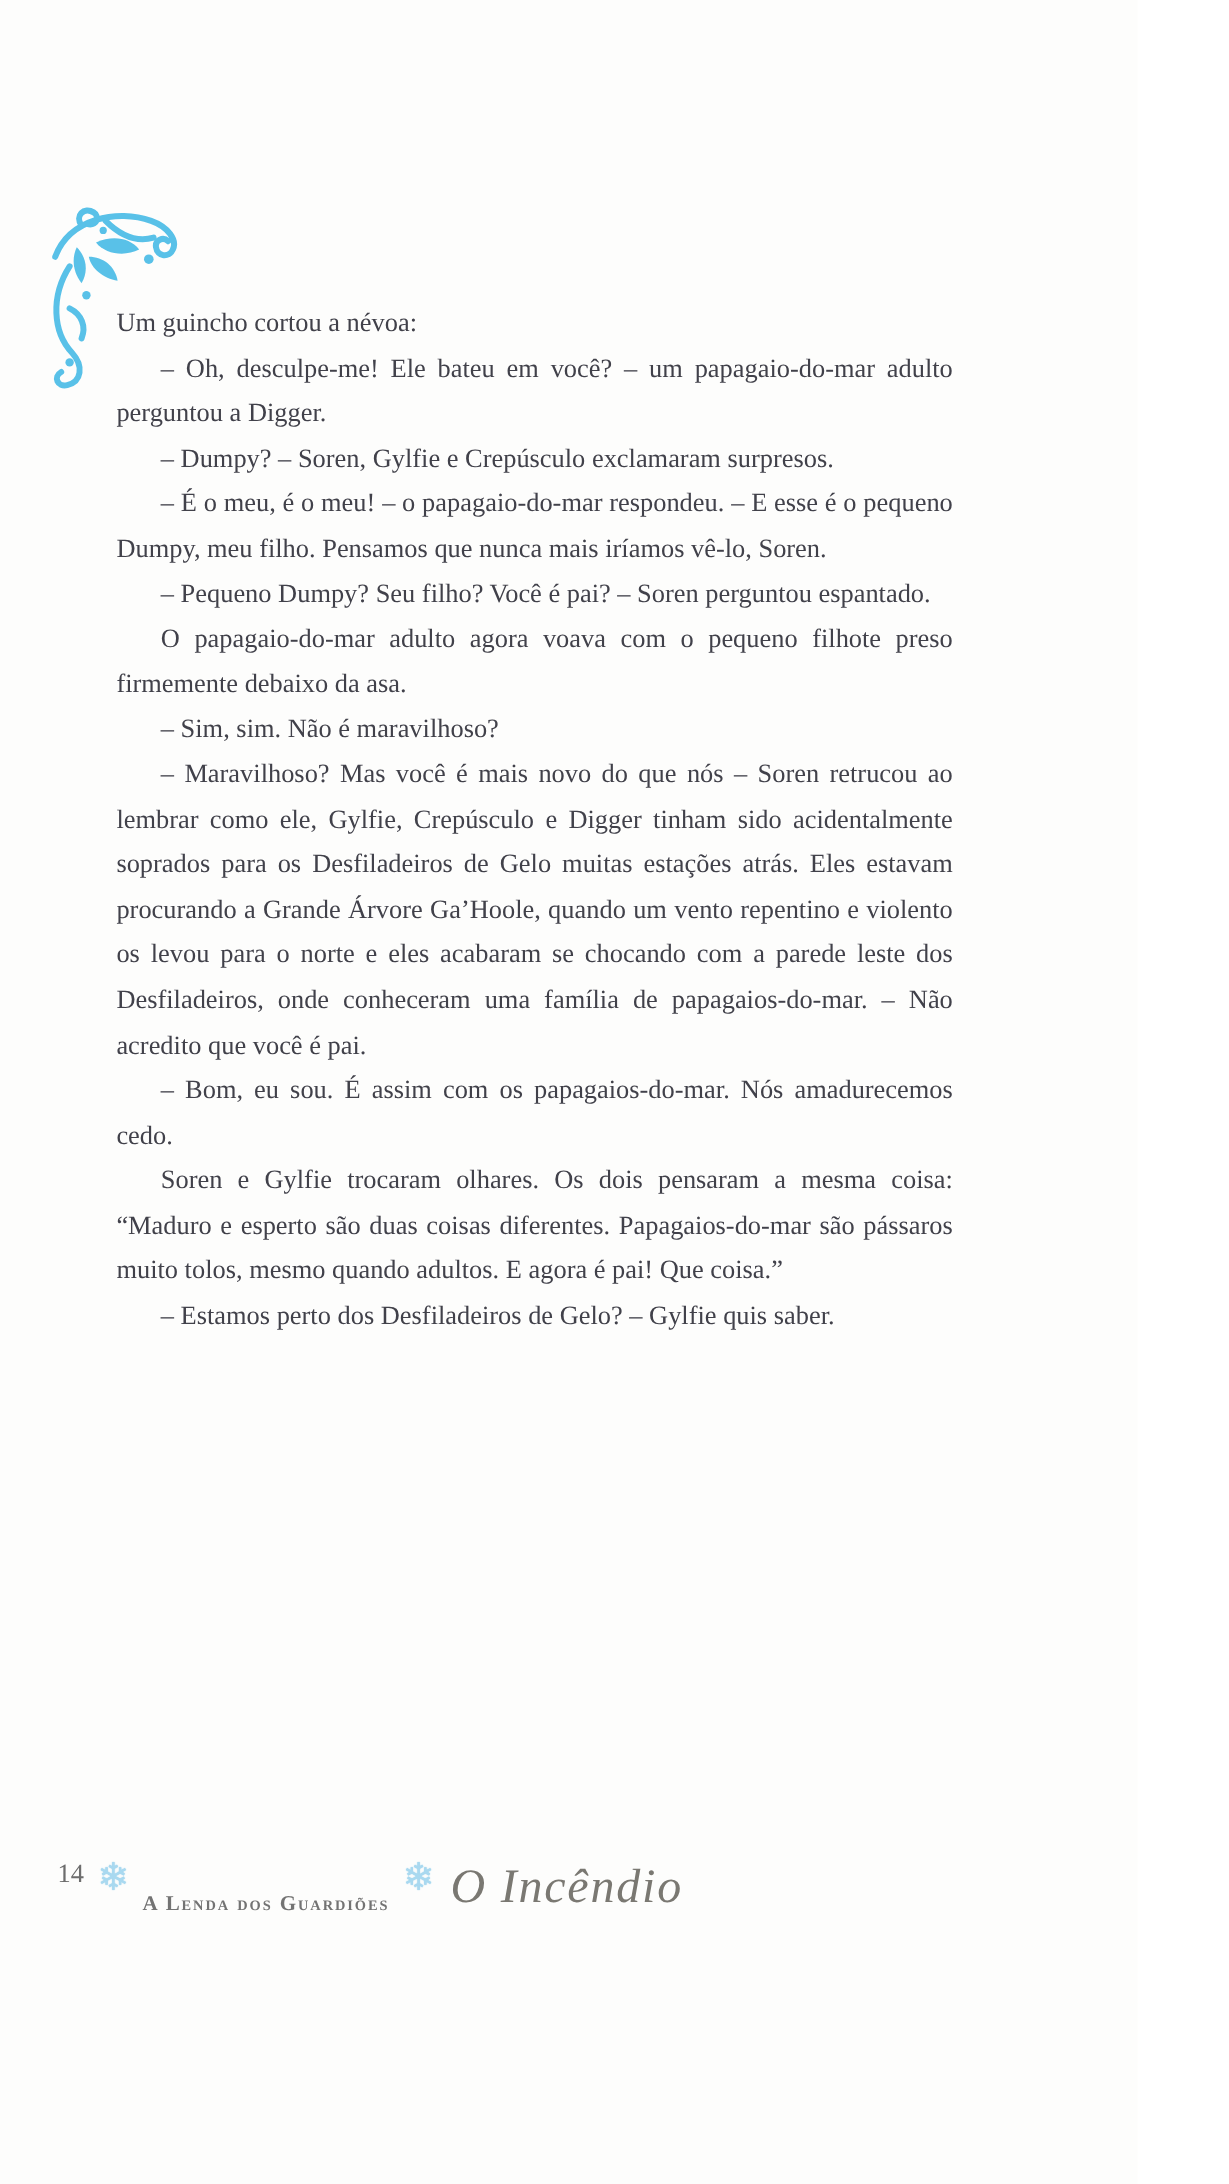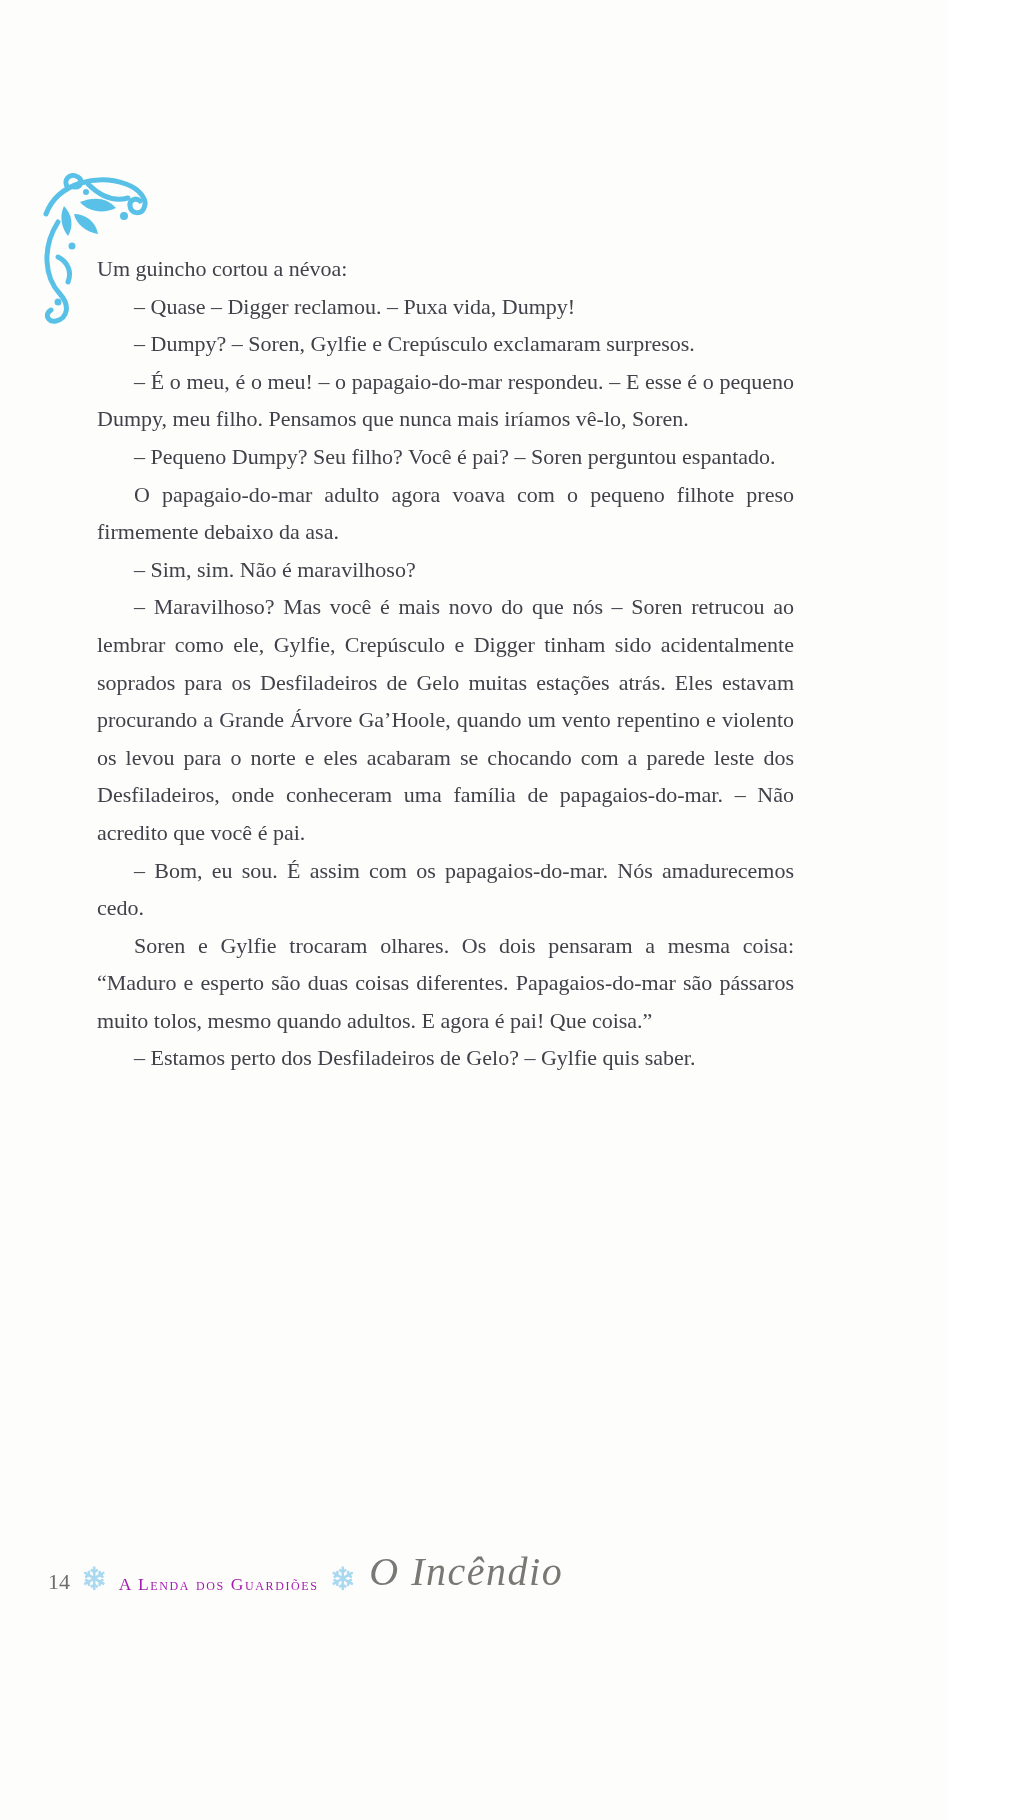--- a/index.html
+++ b/index.html
@@ -26,41 +26,42 @@
     font-size: 22px;
     line-height: 37.6px;
     text-align: justify;
   }
   .para { margin: 0; }
   .para.indent { text-indent: 37px; }
   .footer {
     position: absolute;
     left: 48px; top: 1548px;
     display: flex;
-    align-items: flex-end;
+    align-items: flex-start;
     gap: 11px;
     white-space: nowrap;
   }
   .page-num {
     font-size: 22px;
     color: #6d6d6d;
   }
   .snowflake {
     color: #a9d9f0;
     font-size: 32px;
     line-height: 1;
     font-family: "DejaVu Sans", sans-serif;
     text-shadow: 0 0 1px #8ccbe9;
   }
   .series {
     font-variant: small-caps;
     letter-spacing: 1.6px;
     font-size: 17.5px;
-    font-weight: 400;
-    color: #a21caf;
+    font-weight: 700;
+    color: #737373;
+    margin-top: 28px;
   }
   .book {
     font-style: italic;
     font-size: 40px;
     color: #7a7872;
     letter-spacing: 1.5px;
     margin-left: 2px;
   }
 </style>
 </head>
@@ -84,21 +85,21 @@
         <circle cx="96" cy="54" r="4"></circle>
         <circle cx="44" cy="84" r="3.5"></circle>
         <circle cx="30" cy="140" r="3.5"></circle>
         <circle cx="58" cy="30" r="3"></circle>
       </g>
     </svg>
   </div>
 
   <div class="text-block">
     <p class="para">Um guincho cortou a névoa:</p>
-    <p class="para indent">– Quase – Digger reclamou. – Puxa vida, Dumpy!</p>
+    <p class="para indent">– Oh, desculpe-me! Ele bateu em você? – um papagaio-do-mar adulto perguntou a Digger.</p>
     <p class="para indent">– Dumpy? – Soren, Gylfie e Crepúsculo exclamaram surpresos.</p>
     <p class="para indent">– É o meu, é o meu! – o papagaio-do-mar respondeu. – E esse é o pequeno Dumpy, meu filho. Pensamos que nunca mais iríamos vê-lo, Soren.</p>
     <p class="para indent">– Pequeno Dumpy? Seu filho? Você é pai? – Soren perguntou espantado.</p>
     <p class="para indent">O papagaio-do-mar adulto agora voava com o pequeno filhote preso firmemente debaixo da asa.</p>
     <p class="para indent">– Sim, sim. Não é maravilhoso?</p>
     <p class="para indent">– Maravilhoso? Mas você é mais novo do que nós – Soren retrucou ao lembrar como ele, Gylfie, Crepúsculo e Digger tinham sido acidentalmente soprados para os Desfiladeiros de Gelo muitas estações atrás. Eles estavam procurando a Grande Árvore Ga’Hoole, quando um vento repentino e violento os levou para o norte e eles acabaram se chocando com a parede leste dos Desfiladeiros, onde conheceram uma família de papagaios-do-mar. – Não acredito que você é pai.</p>
     <p class="para indent">– Bom, eu sou. É assim com os papagaios-do-mar. Nós amadurecemos cedo.</p>
     <p class="para indent">Soren e Gylfie trocaram olhares. Os dois pensaram a mesma coisa: “Maduro e esperto são duas coisas diferentes. Papagaios-do-mar são pássaros muito tolos, mesmo quando adultos. E agora é pai! Que coisa.”</p>
     <p class="para indent">– Estamos perto dos Desfiladeiros de Gelo? – Gylfie quis saber.</p>
   </div>

